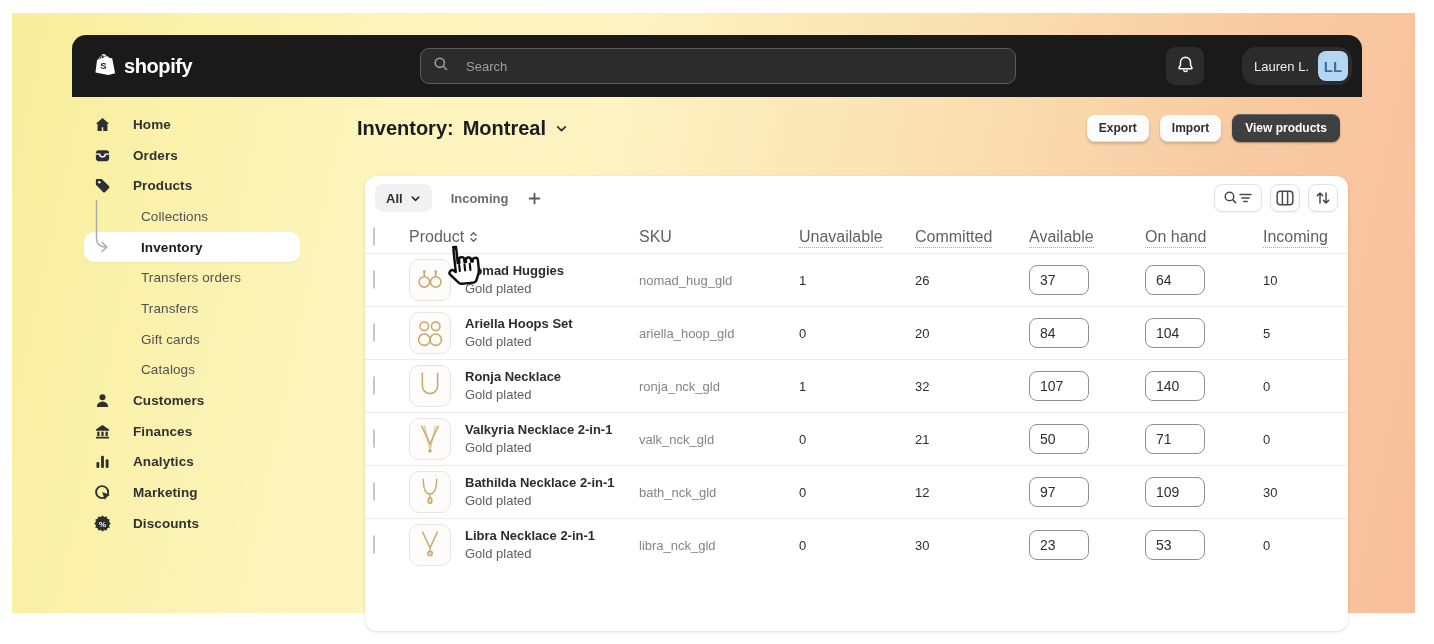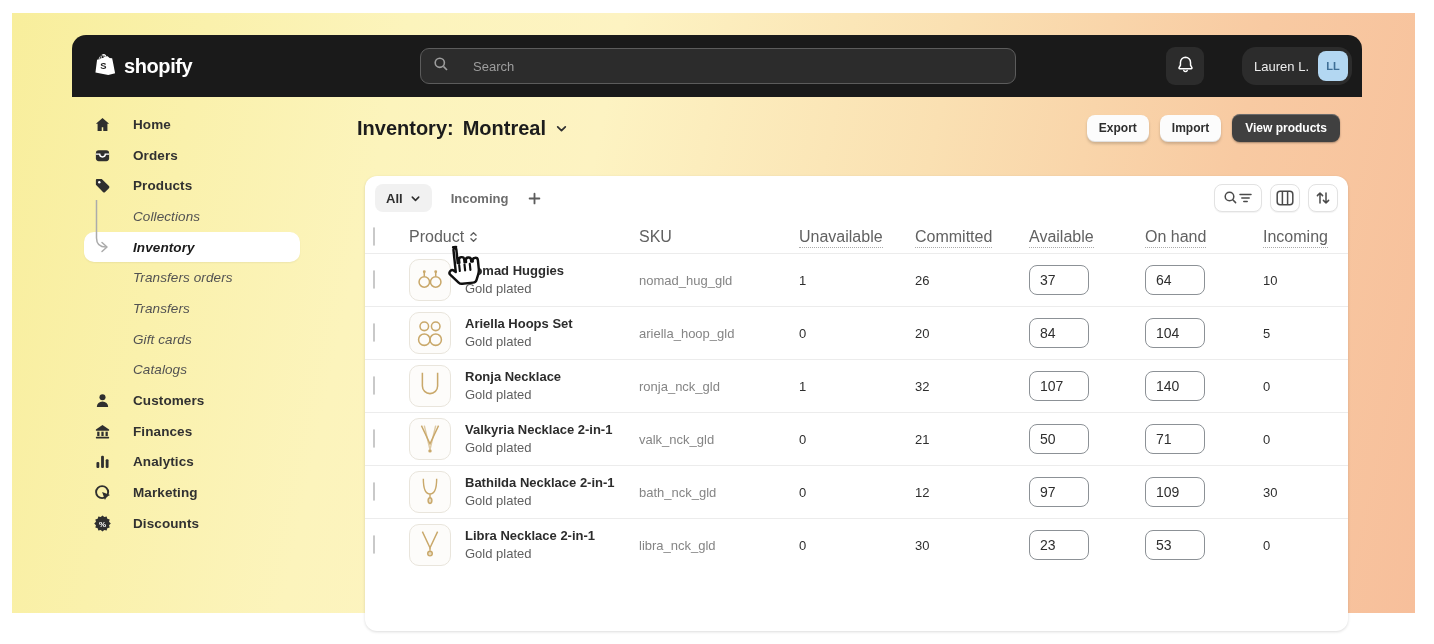--- a/index.html
+++ b/index.html
@@ -10,37 +10,37 @@
   .bg { position:absolute; left:12px; top:13px; width:1403px; height:600px;
         background:linear-gradient(102deg,#f8ee9c 0%,#fcf4bc 26%,#fdf3c2 40%,#fae0b2 62%,#f8caa2 82%,#f7bf9b 100%); }
 
   
   .topbar { position:absolute; left:72px; top:35px; width:1290px; height:62px;
             background:#1a1a1a; border-radius:14px 14px 0 0; }
   .logo { position:absolute; left:20px; top:17px; display:flex; align-items:center; gap:7px; }
   .logo-word { color:#fff; font-size:20px; font-weight:bold; letter-spacing:-0.4px; }
   .searchbar { position:absolute; left:348px; top:13px; width:596px; height:36px;
                background:#2c2c2c; border:1px solid #5c5c5c; border-radius:9px;
-               display:flex; align-items:center; gap:24px; padding:0 12px; }
+               display:flex; align-items:center; gap:17px; padding:0 12px; }
   .searchbar .ph { color:#9d9d9d; font-size:13px; }
   .bell-btn { position:absolute; right:158px; top:12px; width:38px; height:38px; background:#2c2c2c;
               border-radius:9px; display:flex; align-items:center; justify-content:center; }
   .user-chip { position:absolute; right:10px; top:12px; height:38px; background:#2c2c2c;
                border-radius:14px; display:flex; align-items:center; gap:9px; padding:0 4px 0 12px; }
   .user-name { color:#ededed; font-size:13px; font-weight:500; }
   .avatar { width:30px; height:30px; border-radius:8px; background:#b3d7f2; color:#3f6e96;
-            font-size:11px; font-weight:bold; display:flex; align-items:center; justify-content:center; }
+            font-size:15px; font-weight:bold; display:flex; align-items:center; justify-content:center; }
 
   
   .sidebar { position:absolute; left:84px; top:109px; width:216px; z-index:2; }
   .side-row { position:relative; height:30.7px; display:flex; align-items:center; padding-left:8px; }
   .side-row .ic { width:20px; display:flex; justify-content:center; }
   .side-row .lbl { margin-left:21px; font-size:13.5px; font-weight:bold; color:#313131; letter-spacing:0.1px; }
   .side-row.sub { padding-left:49px; }
-  .side-row.sub .lbl { margin-left:0; font-weight:500; color:#525252;font-style:italic; }
+  .side-row.sub .lbl { margin-left:8px; font-weight:500; color:#525252; }
   .side-row.selected { background:#ffffff; border-radius:10px; box-shadow:0 1px 2px rgba(0,0,0,.06); }
   .side-row.selected .lbl { font-weight:bold; color:#1a1a1a; }
   .tree { position:absolute; left:92px; top:200px; z-index:3; }
 
   
   .page-head { position:absolute; left:357px; top:110px; width:983px; height:36px;
                display:flex; align-items:center; justify-content:space-between; }
   .page-title { display:flex; align-items:center; gap:9px; font-size:20px; font-weight:bold; color:#1c1c1c; }
   .head-actions { display:flex; align-items:center; gap:11px; }
   .btn-light { height:27px; padding:0 12px; background:#fcfcfc; border:none; border-radius:8px;

